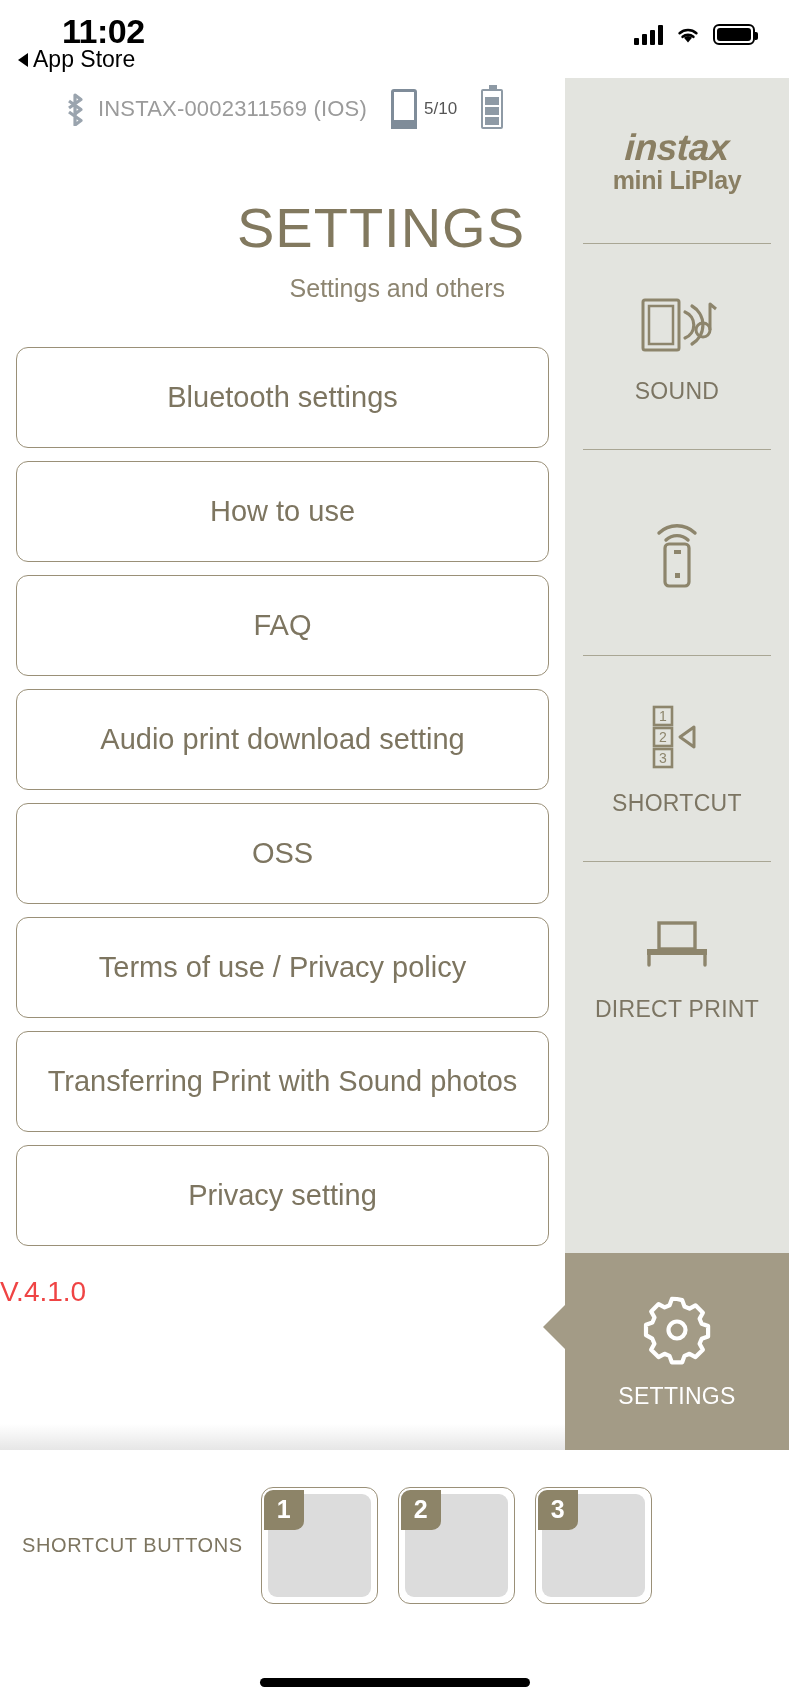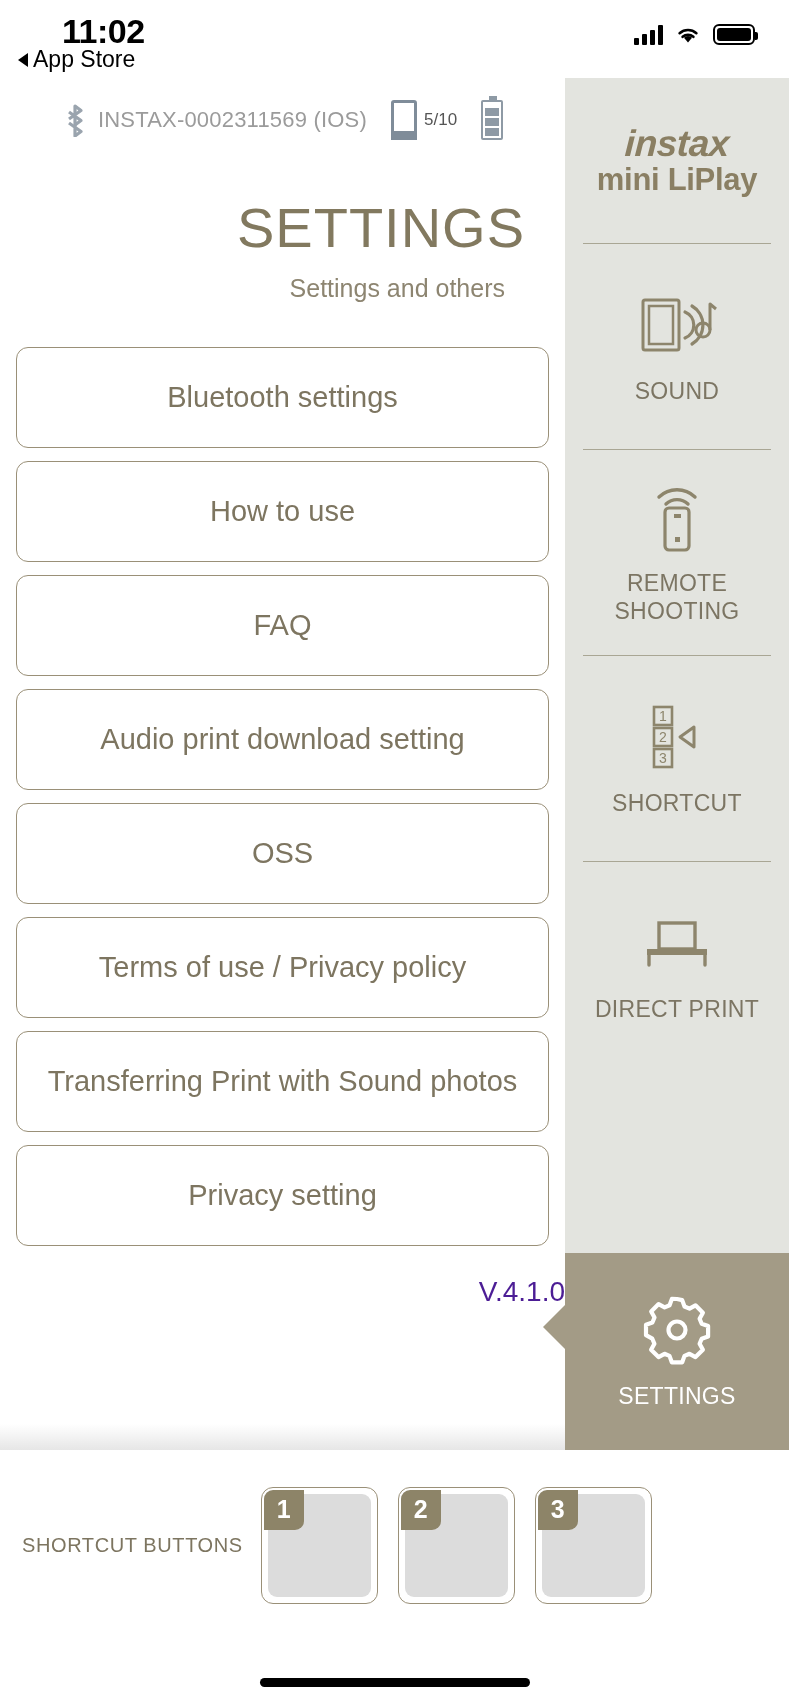--- a/index.html
+++ b/index.html
@@ -56,21 +56,21 @@
   }
   .back-tri {
     width: 0; height: 0;
     border-top: 7px solid transparent;
     border-bottom: 7px solid transparent;
     border-right: 10px solid #000;
   }
 
   
   .device-bar {
-    position: absolute; left: 0; top: 95px;
+    position: absolute; left: 0; top: 84px;
     width: 565px; height: 50px;
     display: flex; align-items: center; justify-content: center; gap: 10px;
   }
   .bt-icon { width: 26px; height: 34px; }
   .dev-name {
     font-size: 22px; color: #9b9b9b; letter-spacing: 0.2px;
   }
   .film-wrap { display: flex; align-items: center; gap: 7px; margin-left: 14px; }
   .film-icon {
     position: relative; width: 26px; height: 40px;
@@ -110,21 +110,21 @@
   .menu-list { margin-top: 44px; padding: 0 16px; }
   .menu-btn {
     height: 101px; margin-bottom: 13px;
     border: 1.5px solid #9a9078; border-radius: 12px;
     background: #fff;
     display: flex; align-items: center; justify-content: center;
     font-size: 29px; color: #7d7560;
     cursor: pointer;
   }
   .version {
-    text-align: right; font-size: 28px; color: #4c1d95;
+    text-align: left; font-size: 28px; color: #ef4444;
     margin-top: 30px;
   }
   .scroll-fade {
     position: absolute; left: 0; bottom: 0; width: 565px; height: 26px;
     background: linear-gradient(to bottom, rgba(255,255,255,0), #e6e6e6);
     pointer-events: none;
   }
 
   
   .sidebar {
@@ -136,21 +136,21 @@
     height: 165px;
     display: flex; flex-direction: column; align-items: center;
     justify-content: center;
   }
   .logo-main {
     font-size: 37px; font-weight: bold; color: #8a7f63;
     letter-spacing: -0.5px; font-style: italic;
     transform: skewX(-3deg);
   }
   .logo-sub {
-    font-size: 31px; font-weight: bold; color: #8a7f63;
+    font-size: 25px; font-weight: bold; color: #8a7f63;
     letter-spacing: -0.3px; margin-top: -3px;
   }
   .divider { height: 1px; background: #a9a694; margin: 0 18px; }
   .nav-item {
     height: 205px;
     display: flex; flex-direction: column; align-items: center;
     justify-content: center; gap: 16px;
     cursor: pointer;
   }
   .nav-item .ico { height: 74px; display: flex; align-items: center; }
@@ -301,21 +301,20 @@
     <div class="nav-item">
       <span class="ico">
         <svg width="64" height="74" viewBox="0 0 64 74">
           <path d="M14 17a26 26 0 0 1 36 0" stroke="#8d856c" stroke-width="3.4" fill="none" stroke-linecap="round"></path>
           <path d="M21 24a16 16 0 0 1 22 0" stroke="#8d856c" stroke-width="3.4" fill="none" stroke-linecap="round"></path>
           <rect x="20" y="28" width="24" height="42" rx="4" stroke="#8d856c" stroke-width="3.2" fill="none"></rect>
           <rect x="29" y="34" width="7" height="4" fill="#8d856c"></rect>
           <rect x="30" y="57" width="5" height="5" fill="#8d856c"></rect>
         </svg>
       </span>
-      <span class="nav-label"><span>REMOTE</span><br><span>SHOOTING</span></span>
     </div>
     <div class="divider"></div>
 
     <div class="nav-item">
       <span class="ico">
         <svg width="70" height="70" viewBox="0 0 70 70">
           <rect x="12" y="5" width="18" height="18" stroke="#8d856c" stroke-width="2.6" fill="none"></rect>
           <text x="21" y="19" font-size="14" font-family="Liberation Sans, sans-serif" fill="#8d856c" text-anchor="middle">1</text>
           <rect x="12" y="26" width="18" height="18" stroke="#8d856c" stroke-width="2.6" fill="none"></rect>
           <text x="21" y="40" font-size="14" font-family="Liberation Sans, sans-serif" fill="#8d856c" text-anchor="middle">2</text>

